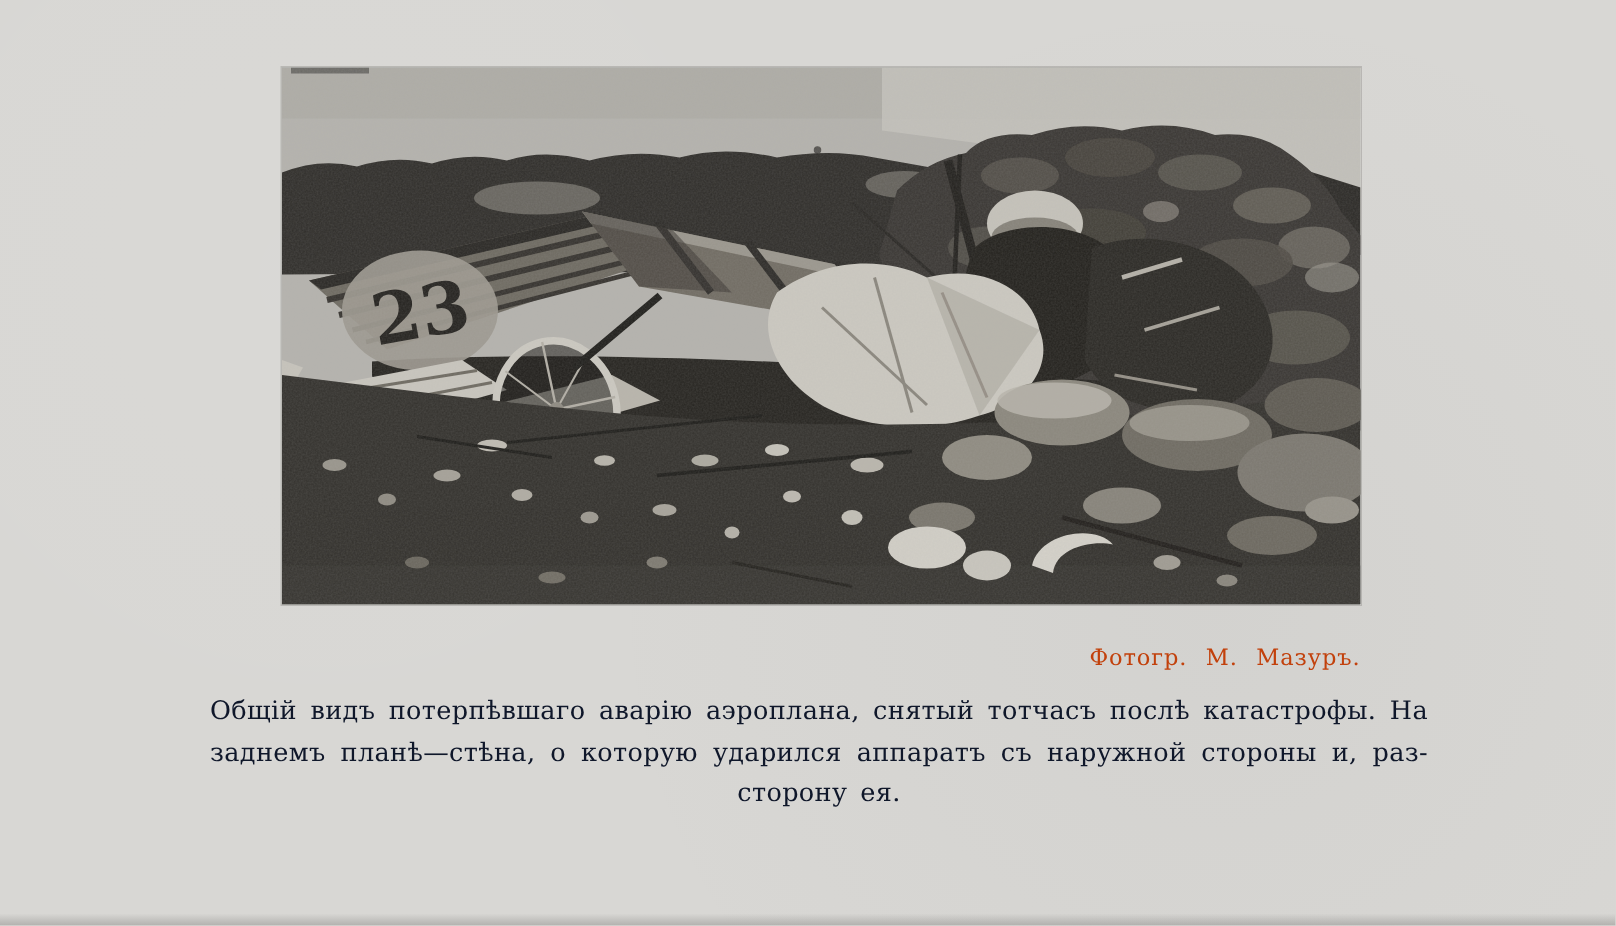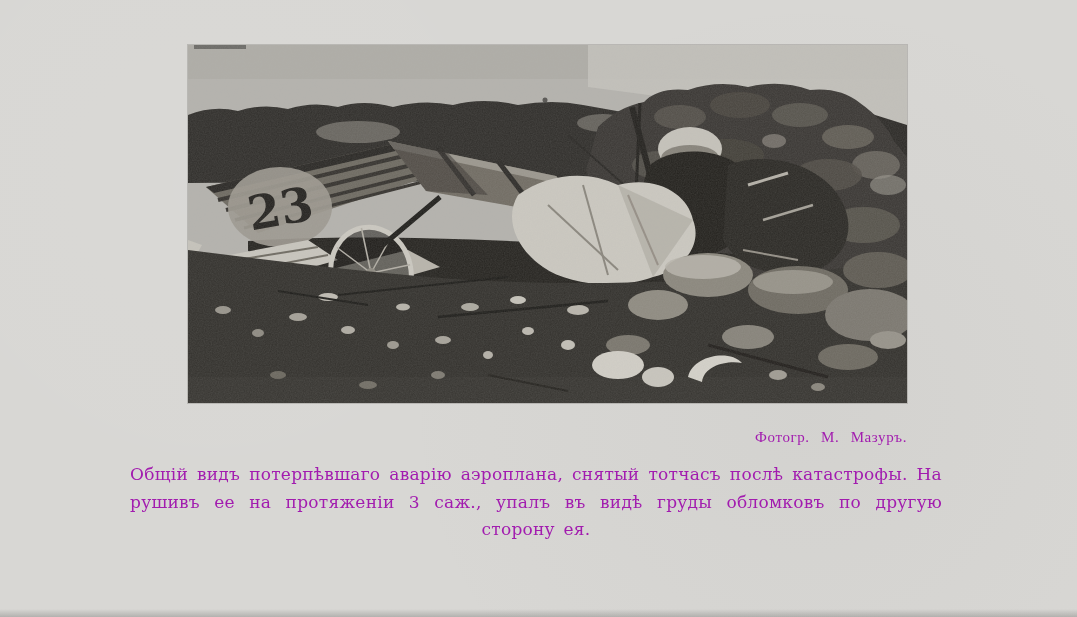--- a/index.html
+++ b/index.html
@@ -13,26 +13,26 @@
       radial-gradient(circle at 20% 30%, rgba(255,255,255,.04), rgba(0,0,0,0) 40%),
       radial-gradient(circle at 75% 65%, rgba(120,120,118,.05), rgba(0,0,0,0) 45%);
   }
   .photo{
     position:absolute;left:188px;top:45px;width:719px;height:358px;
     box-shadow:0 0 0 1px rgba(90,88,84,.25);
   }
   .photo svg{display:block;width:100%;height:100%;}
   .credit{
     position:absolute;left:188px;top:429px;width:719px;
-    text-align:right;font-size:15px;color:#a21caf;
-    letter-spacing:.6px;word-spacing:7px;font-family:Liberation Serif, serif;
+    text-align:right;font-size:15px;color:#c2410c;
+    letter-spacing:.6px;word-spacing:7px;
   }
   .caption{
-    position:absolute;left:130px;top:461px;width:812px;
-    font-size:17px;line-height:27.6px;color:#a21caf;
+    position:absolute;left:140px;top:461px;width:812px;
+    font-size:17px;line-height:27.6px;color:#0f172a;
     letter-spacing:.25px;
   }
   .caption .line{
     text-align:justify;text-align-last:justify;word-spacing:3px;height:27.6px;
   }
   .caption .line.center{text-align:right;text-align-last:center;}
   .bottom-shade{
     position:absolute;left:0;right:0;bottom:0;height:8px;
     background:linear-gradient(to bottom, rgba(0,0,0,0), rgba(45,44,42,.22));
   }
@@ -196,17 +196,17 @@
     </g>
 
     <rect x="0" y="0" width="719" height="358" filter="url(#grain)" opacity=".32"></rect>
   </svg>
 </figure>
 
 <div class="credit">Фотогр. М. Мазуръ.</div>
 
 <div class="caption">
   <div class="line">Общій видъ потерпѣвшаго аварію аэроплана, снятый тотчасъ послѣ катастрофы. На</div>
-  <div class="line">рушивъ ее на протяженіи 3 саж., упалъ въ видѣ груды обломковъ по другую</div>
+  <div class="line">заднемъ планѣ—стѣна, о которую ударился аппаратъ съ наружной стороны и, раз-</div>
   <div class="line center">сторону ея.</div>
 </div>
 
 <div class="bottom-shade"></div>
 
 </body></html>

